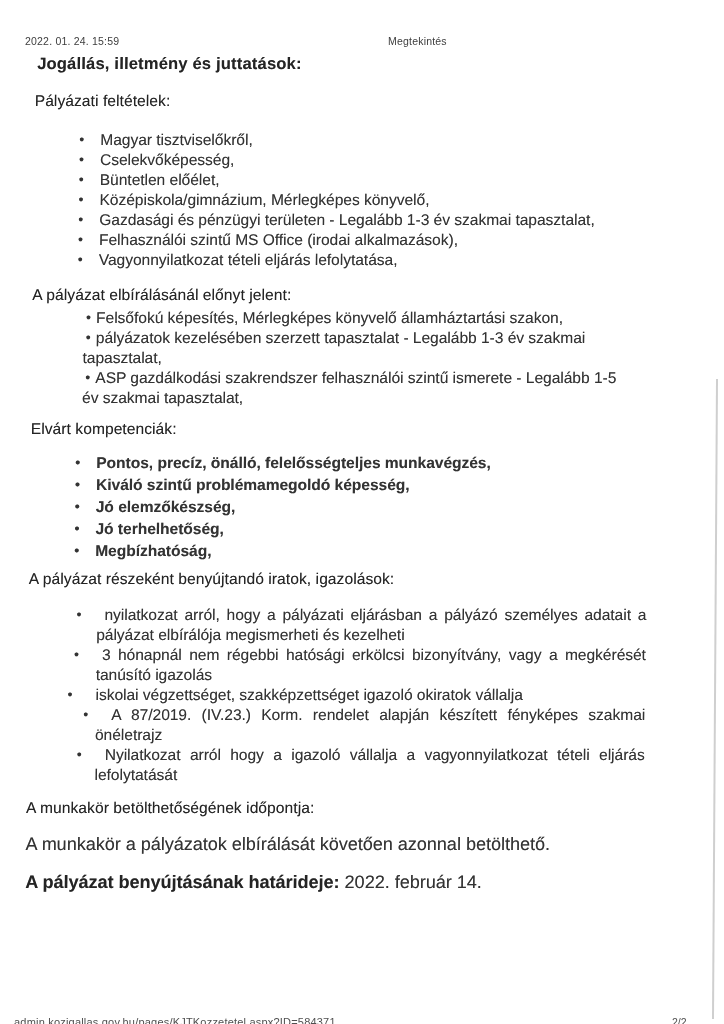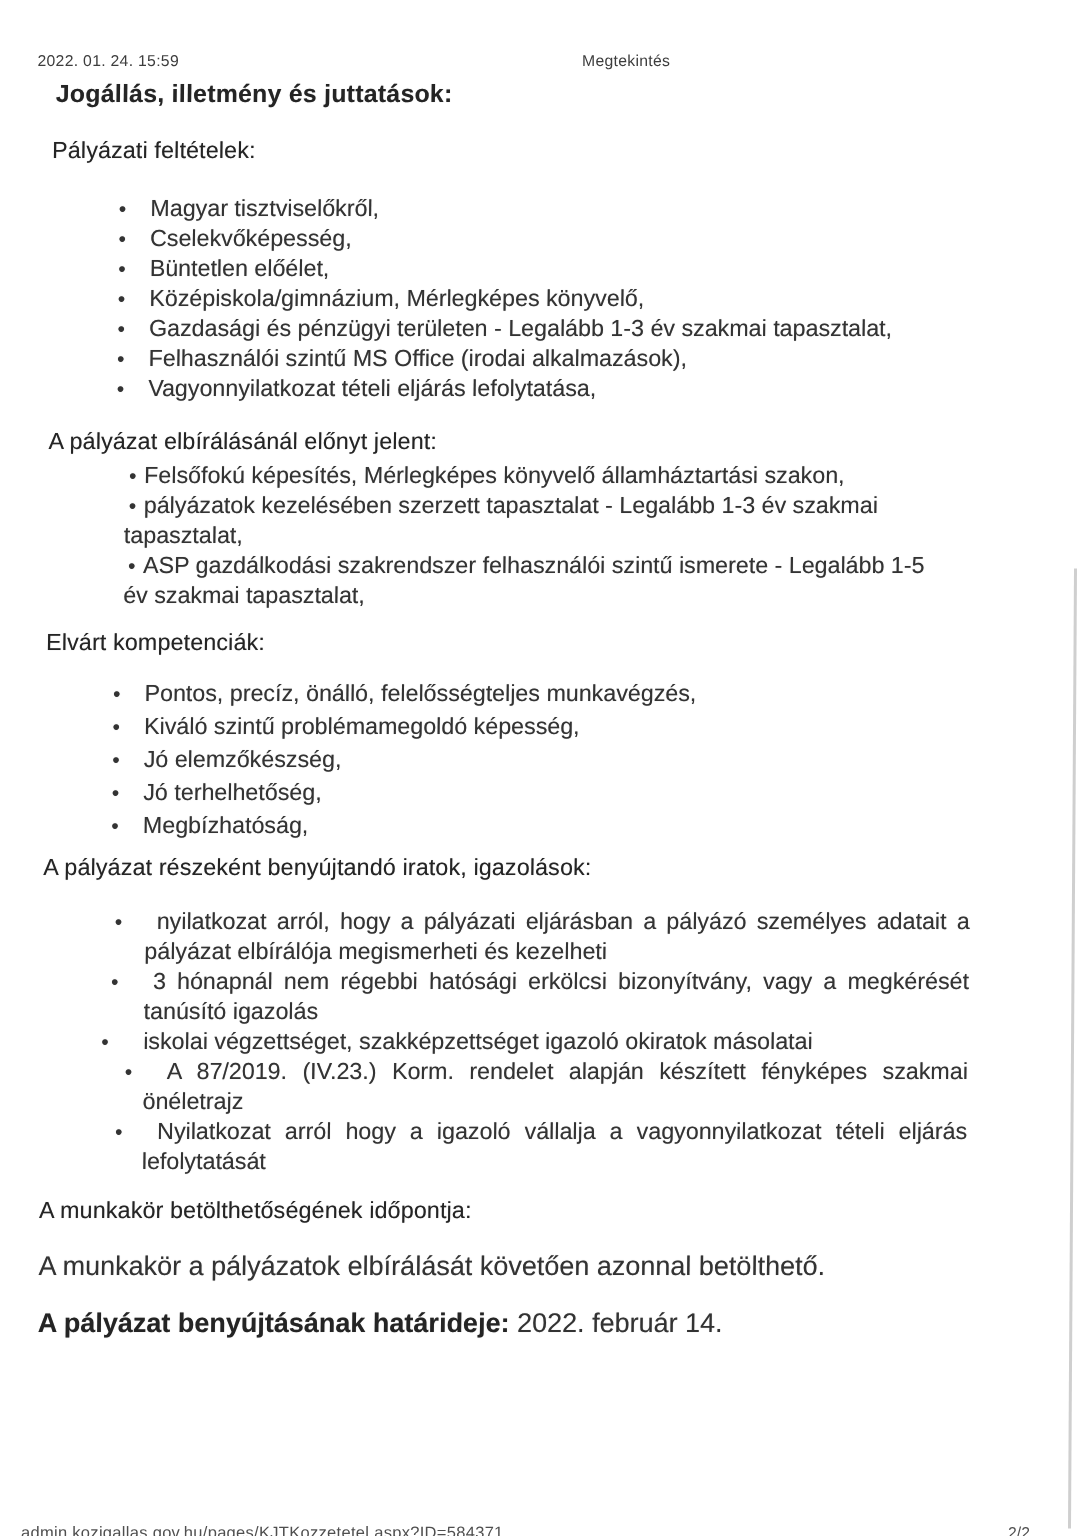--- a/index.html
+++ b/index.html
@@ -34,21 +34,21 @@
   .h2-s2 { margin-top:20px; }
   .ul-s2 { margin-top:20px; padding-left:66px; }
 
   .h2-s3 { margin-top:16px; }
   .ul-s3 { margin-top:4px; padding-left:51px; width:594px; box-sizing:border-box; }
   .ul-s3 li { text-indent:13px; }
   .ul-s3 li::before { left:-10px; }
 
   .h2-s4 { margin-top:12px; }
   .ul-s4 { margin-top:14px; padding-left:66px; }
-  .ul-s4 li { line-height:22px; }
+  .ul-s4 li { line-height:22px;font-weight:bold; }
 
   .h2-s5 { margin-top:8px; }
   .ul-s5 { margin-top:17px; padding-left:68px; width:618px; box-sizing:border-box; text-align:justify; }
   .ul-s5 li::before { left:-28px; }
   .ind0  { text-indent:0; }
   .ind6  { text-indent:6px; }
   .ind8  { text-indent:8px; }
   .ind10 { text-indent:10px; }
   .ind16 { text-indent:16px; }
 
@@ -100,21 +100,21 @@
       <li>Kiváló szintű problémamegoldó képesség,</li>
       <li>Jó elemzőkészség,</li>
       <li>Jó terhelhetőség,</li>
       <li>Megbízhatóság,</li>
     </ul>
 
     <h2 class="h2-s5">A pályázat részeként benyújtandó iratok, igazolások:</h2>
     <ul class="ul-s5">
       <li class="ind8">nyilatkozat arról, hogy a pályázati eljárásban a pályázó személyes adatait a pályázat elbírálója megismerheti és kezelheti</li>
       <li class="ind6">3 hónapnál nem régebbi hatósági erkölcsi bizonyítvány, vagy a megkérését tanúsító igazolás</li>
-      <li class="ind0">iskolai végzettséget, szakképzettséget igazoló okiratok másolatai</li>
+      <li class="ind0">iskolai végzettséget, szakképzettséget igazoló okiratok vállalja</li>
       <li class="ind16">A 87/2019. (IV.23.) Korm. rendelet alapján készített fényképes szakmai önéletrajz</li>
       <li class="ind10">Nyilatkozat arról hogy a igazoló vállalja a vagyonnyilatkozat tételi eljárás lefolytatását</li>
     </ul>
 
     <h2 class="h2-s6">A munkakör betölthetőségének időpontja:</h2>
     <p class="p2">A munkakör a pályázatok elbírálását követően azonnal betölthető.</p>
 
     <p class="p3"><span class="bold">A pályázat benyújtásának határideje:</span><span> 2022. február 14.</span></p>
 
   </div>

